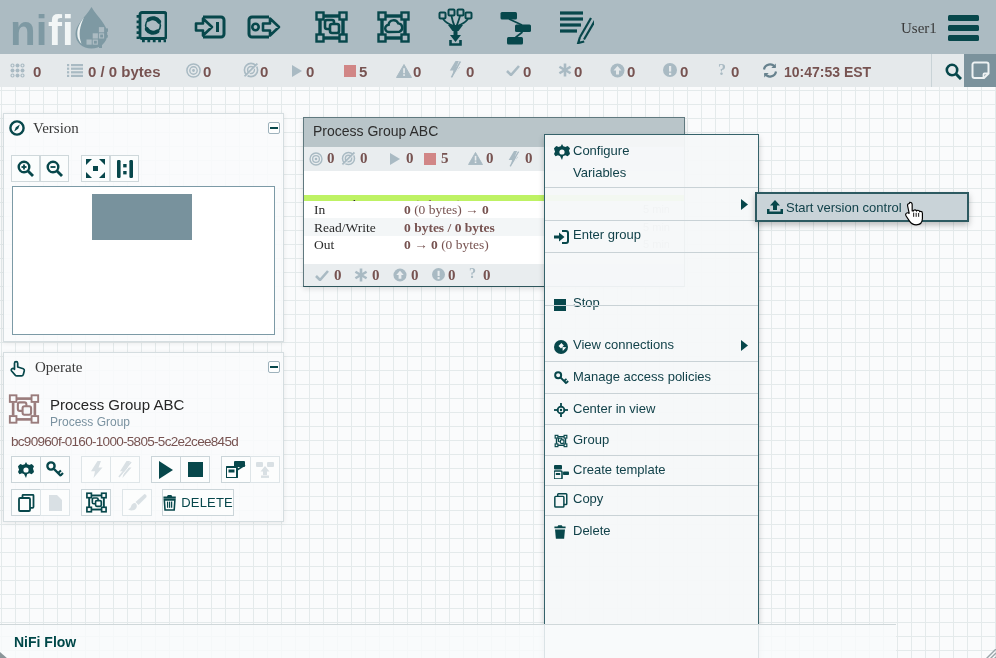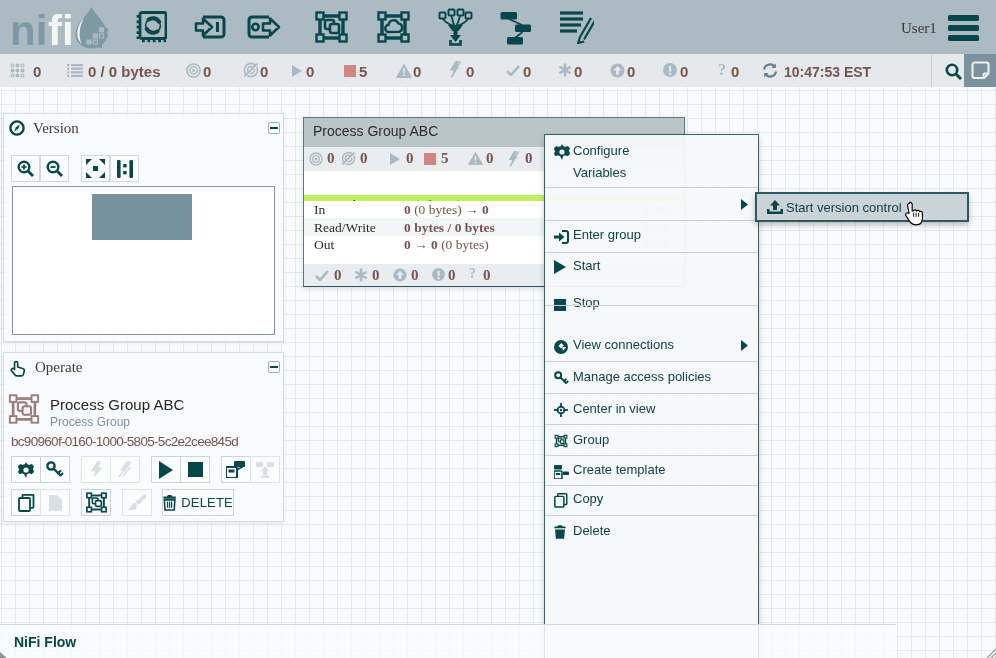--- a/index.html
+++ b/index.html
@@ -366,23 +366,20 @@
     <div class="msep" style="top:52px"></div>
     <svg class="abs" style="left:196px;top:64px" width="7" height="11" viewBox="0 0 7 11">
         <path d="M0 0 L7 5.5 L0 11 Z" fill="#07474b"></path>
       </svg>
     <div class="msep" style="top:85px"></div>
     <div class="mi" style="top:88px"><span class="mic"><svg width="15" height="14" viewBox="0 0 15 14">
             <path d="M8 1 h4 a2 2 0 0 1 2 2 v8 a2 2 0 0 1-2 2 h-4" fill="none" stroke="#07474b" stroke-width="2"></path>
             <path d="M0 5.5 h5 v-3 l5.5 4.5 -5.5 4.5 v-3 h-5 Z" fill="#07474b"></path>
           </svg></span>Enter group</div>
     <div class="msep" style="top:116.5px"></div>
-    <div class="mi" style="top:118.5px"><span class="mic"><svg width="12" height="14" viewBox="0 0 12 14">
-            <path d="M0 0 L12 7 L0 14 Z" fill="#07474b"></path>
-          </svg></span>Start</div>
     <div class="mi" style="top:156px"><span class="mic"><svg width="12" height="12" viewBox="0 0 12 12">
             <rect width="12" height="12" fill="#07474b"></rect>
           </svg></span>Stop</div>
     <div class="msep" style="top:170px"></div>
     <div class="mi" style="top:198px"><span class="mic"><svg width="14" height="14" viewBox="0 0 14 14">
             <circle cx="7" cy="7" r="7" fill="#07474b"></circle>
             <path d="M4.5 4 h3.5 v2 l3-2.5 v5 l-3-2.5 v2 h-3.5 Z" fill="#f6f8f9" transform="rotate(45 7 7)"></path>
           </svg></span>View connections</div>
     <svg class="abs" style="left:196px;top:205px" width="7" height="11" viewBox="0 0 7 11">
         <path d="M0 0 L7 5.5 L0 11 Z" fill="#07474b"></path>

